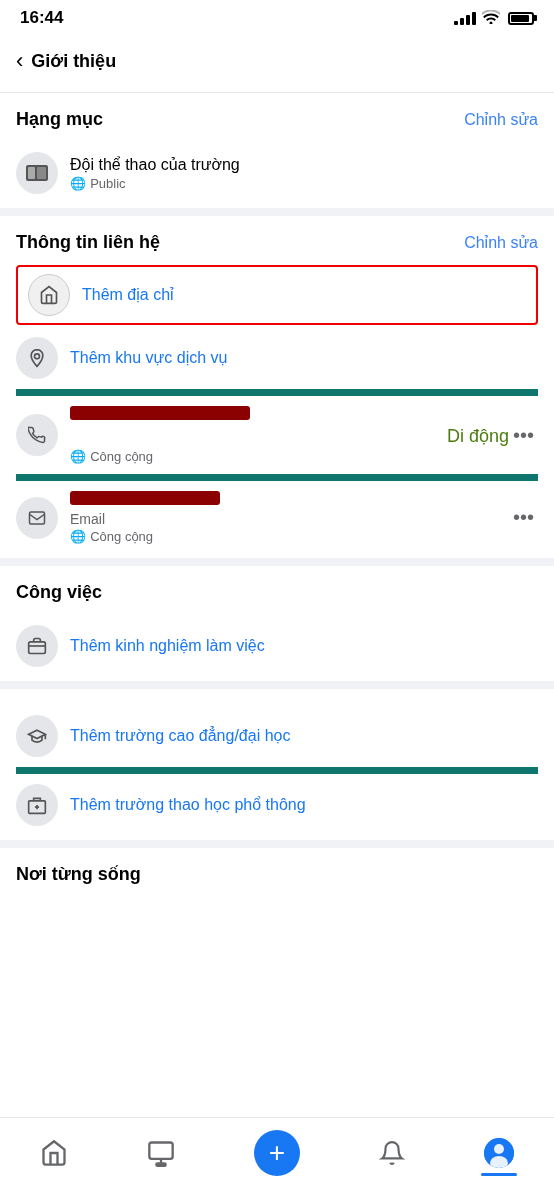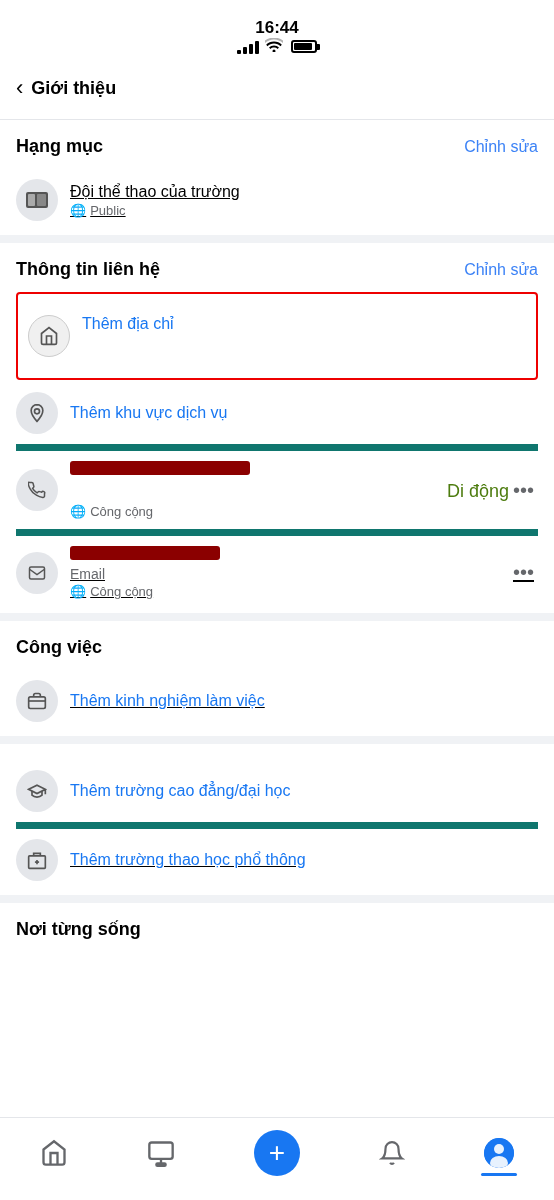--- a/index.html
+++ b/index.html
@@ -10,23 +10,22 @@
       width: 554px;
       min-height: 1200px;
       overflow-x: hidden;
     }
 
     
     .status-bar {
       display: flex;
       justify-content: space-between;
       align-items: center;
-      padding: 18px 20px 6px;
+      padding: 8px 20px 6px;
       background: #fff;
-      flex-direction: column;
     }
     .status-time {
       font-size: 17px;
       font-weight: 600;
       color: #000;
     }
     .status-icons {
       display: flex;
       align-items: center;
       gap: 6px;
@@ -126,21 +125,20 @@
 
     
     .list-item {
       display: flex;
       align-items: center;
       padding: 10px 0;
       border-bottom: 7px solid #0f766e;
     }
     .list-item:last-child {
       border-bottom: none;
-      text-decoration: underline;
     }
     .item-icon {
       width: 42px;
       height: 42px;
       border-radius: 50%;
       background: #e4e6ea;
       display: flex;
       align-items: center;
       justify-content: center;
       margin-right: 12px;
@@ -181,24 +179,24 @@
       margin-bottom: 2px;
     }
     .redacted-sm {
       width: 150px;
     }
 
     
     .highlighted-item {
       border: 2px solid #e00;
       border-radius: 4px;
-      padding: 21px 10px;
+      padding: 7px 10px;
       margin: 0 0 2px;
       display: flex;
-      align-items: flex-start;
+      align-items: center;
     }
     .highlighted-item .item-icon {
       background: transparent;
       border: 1.5px solid #ccc;
       background: #f0f0f0;
     }
 
     
     .section-divider {
       height: 8px;

